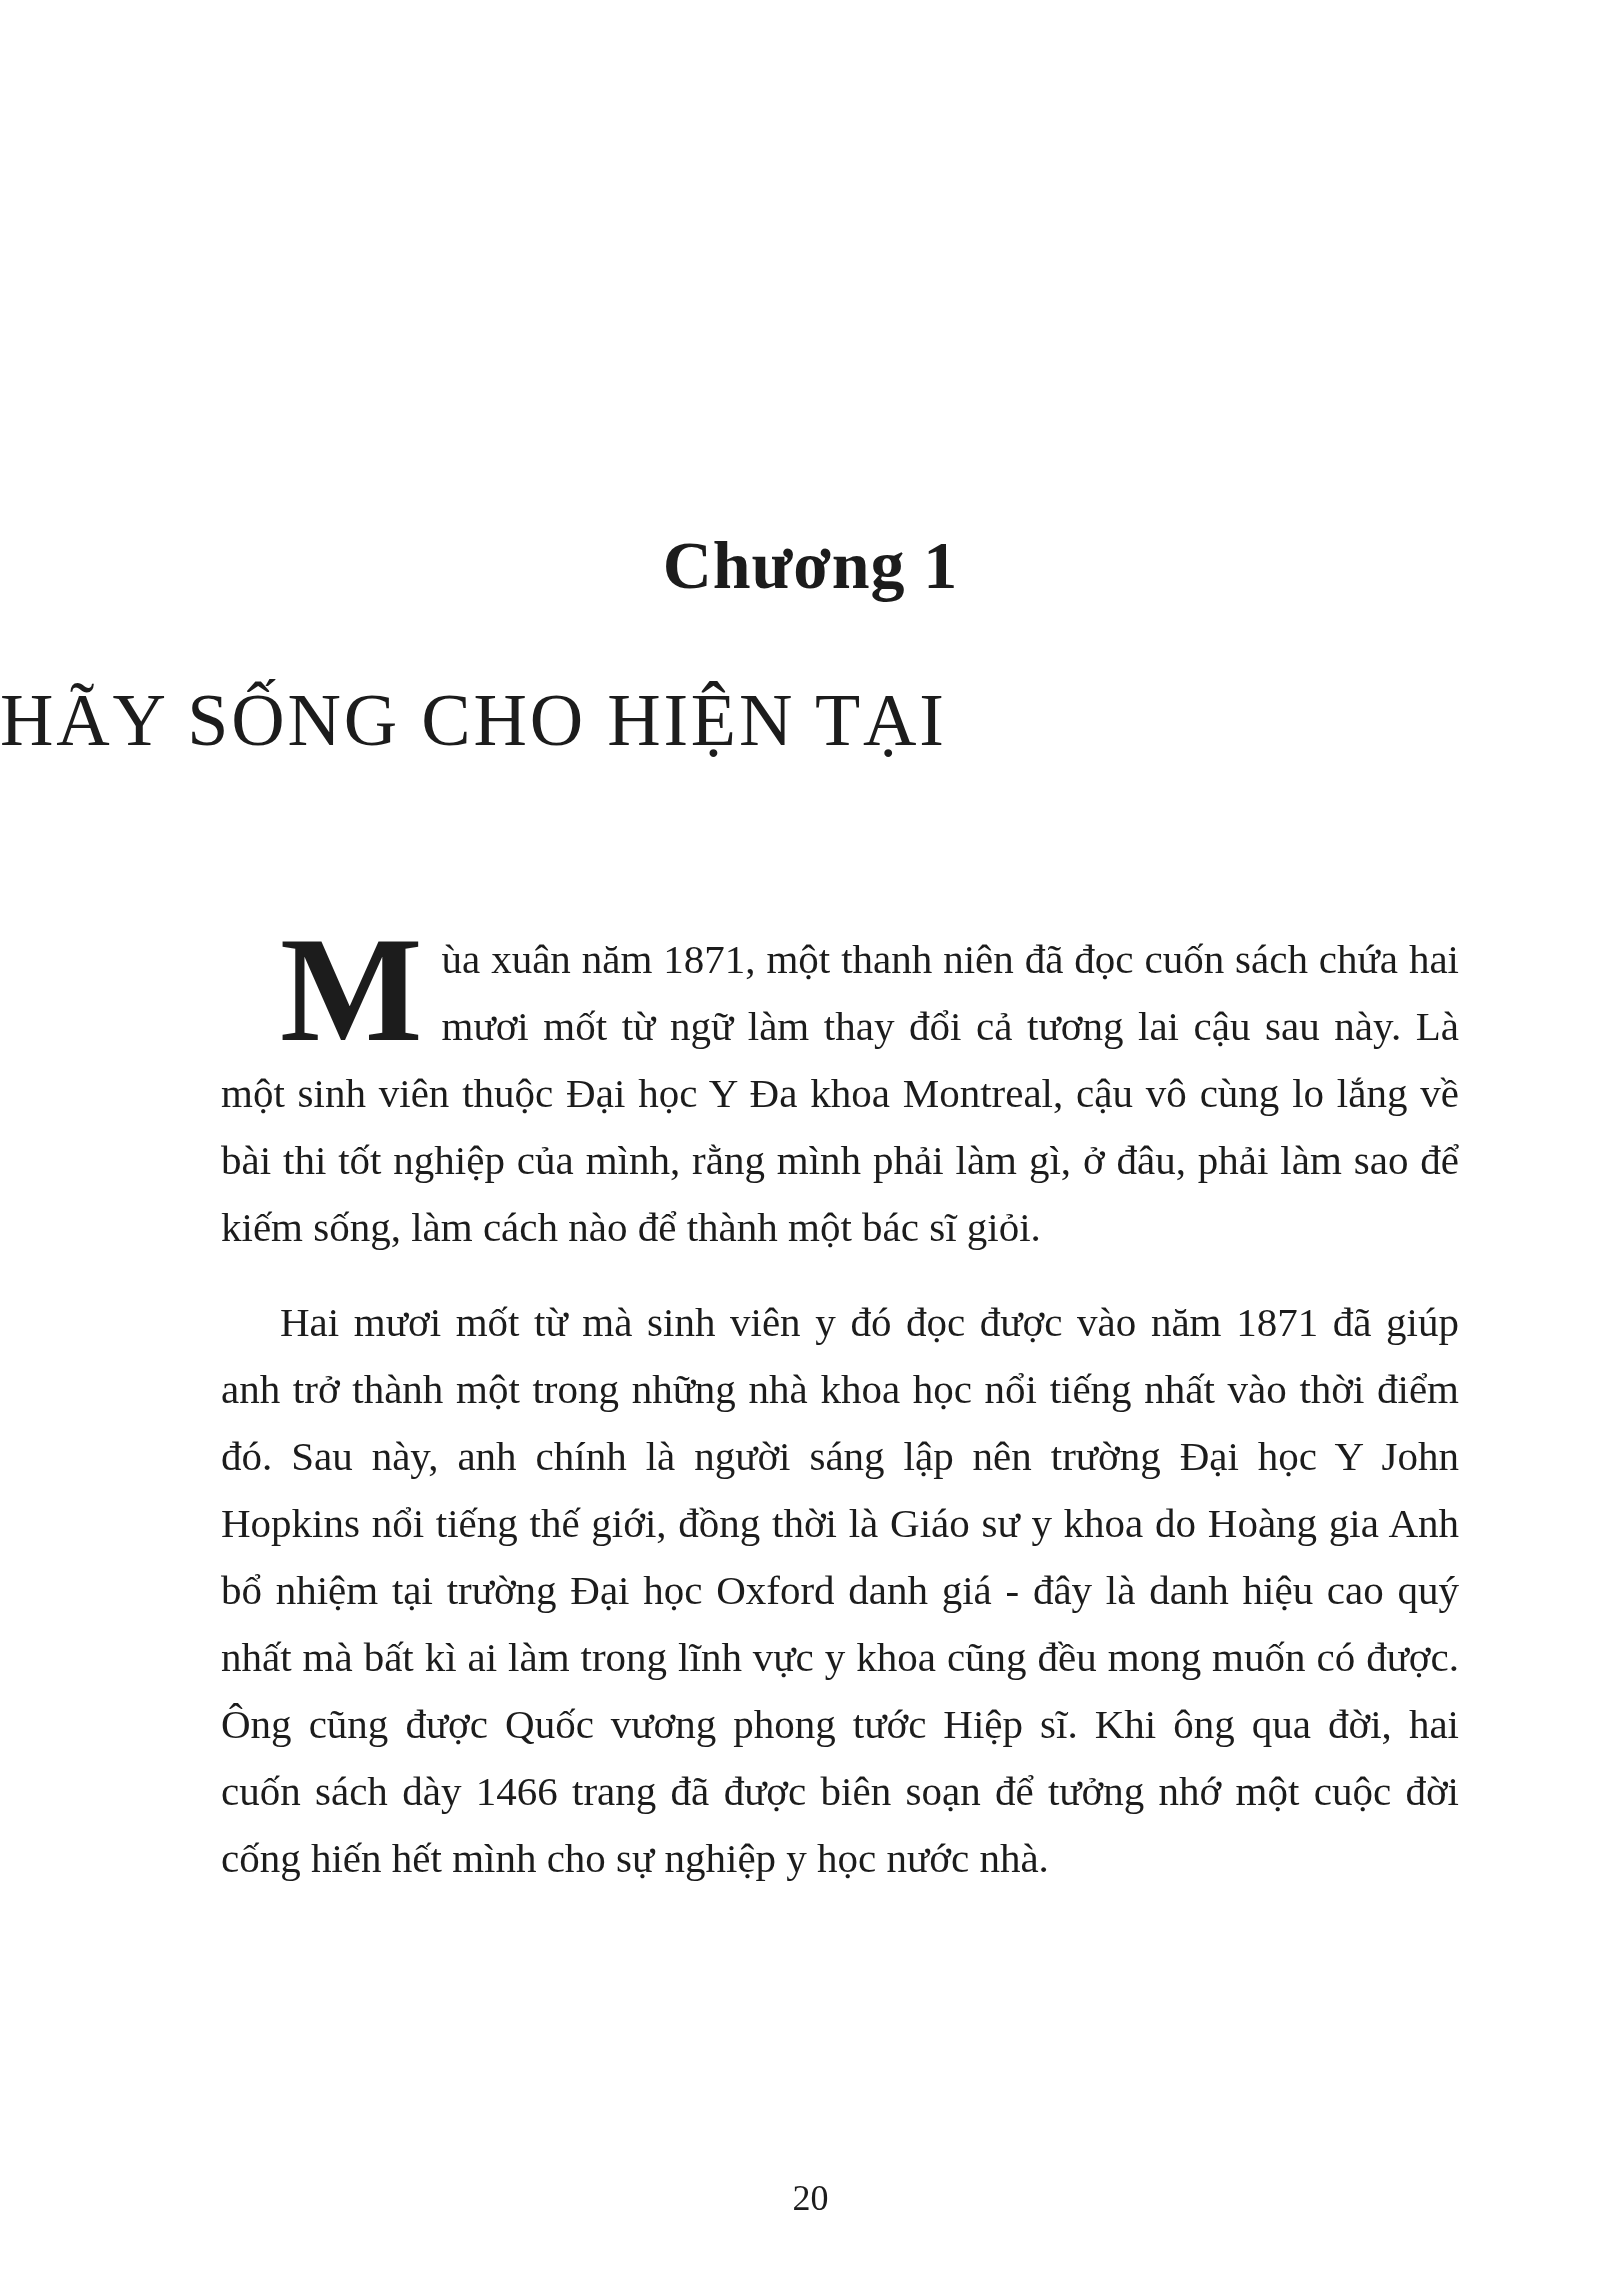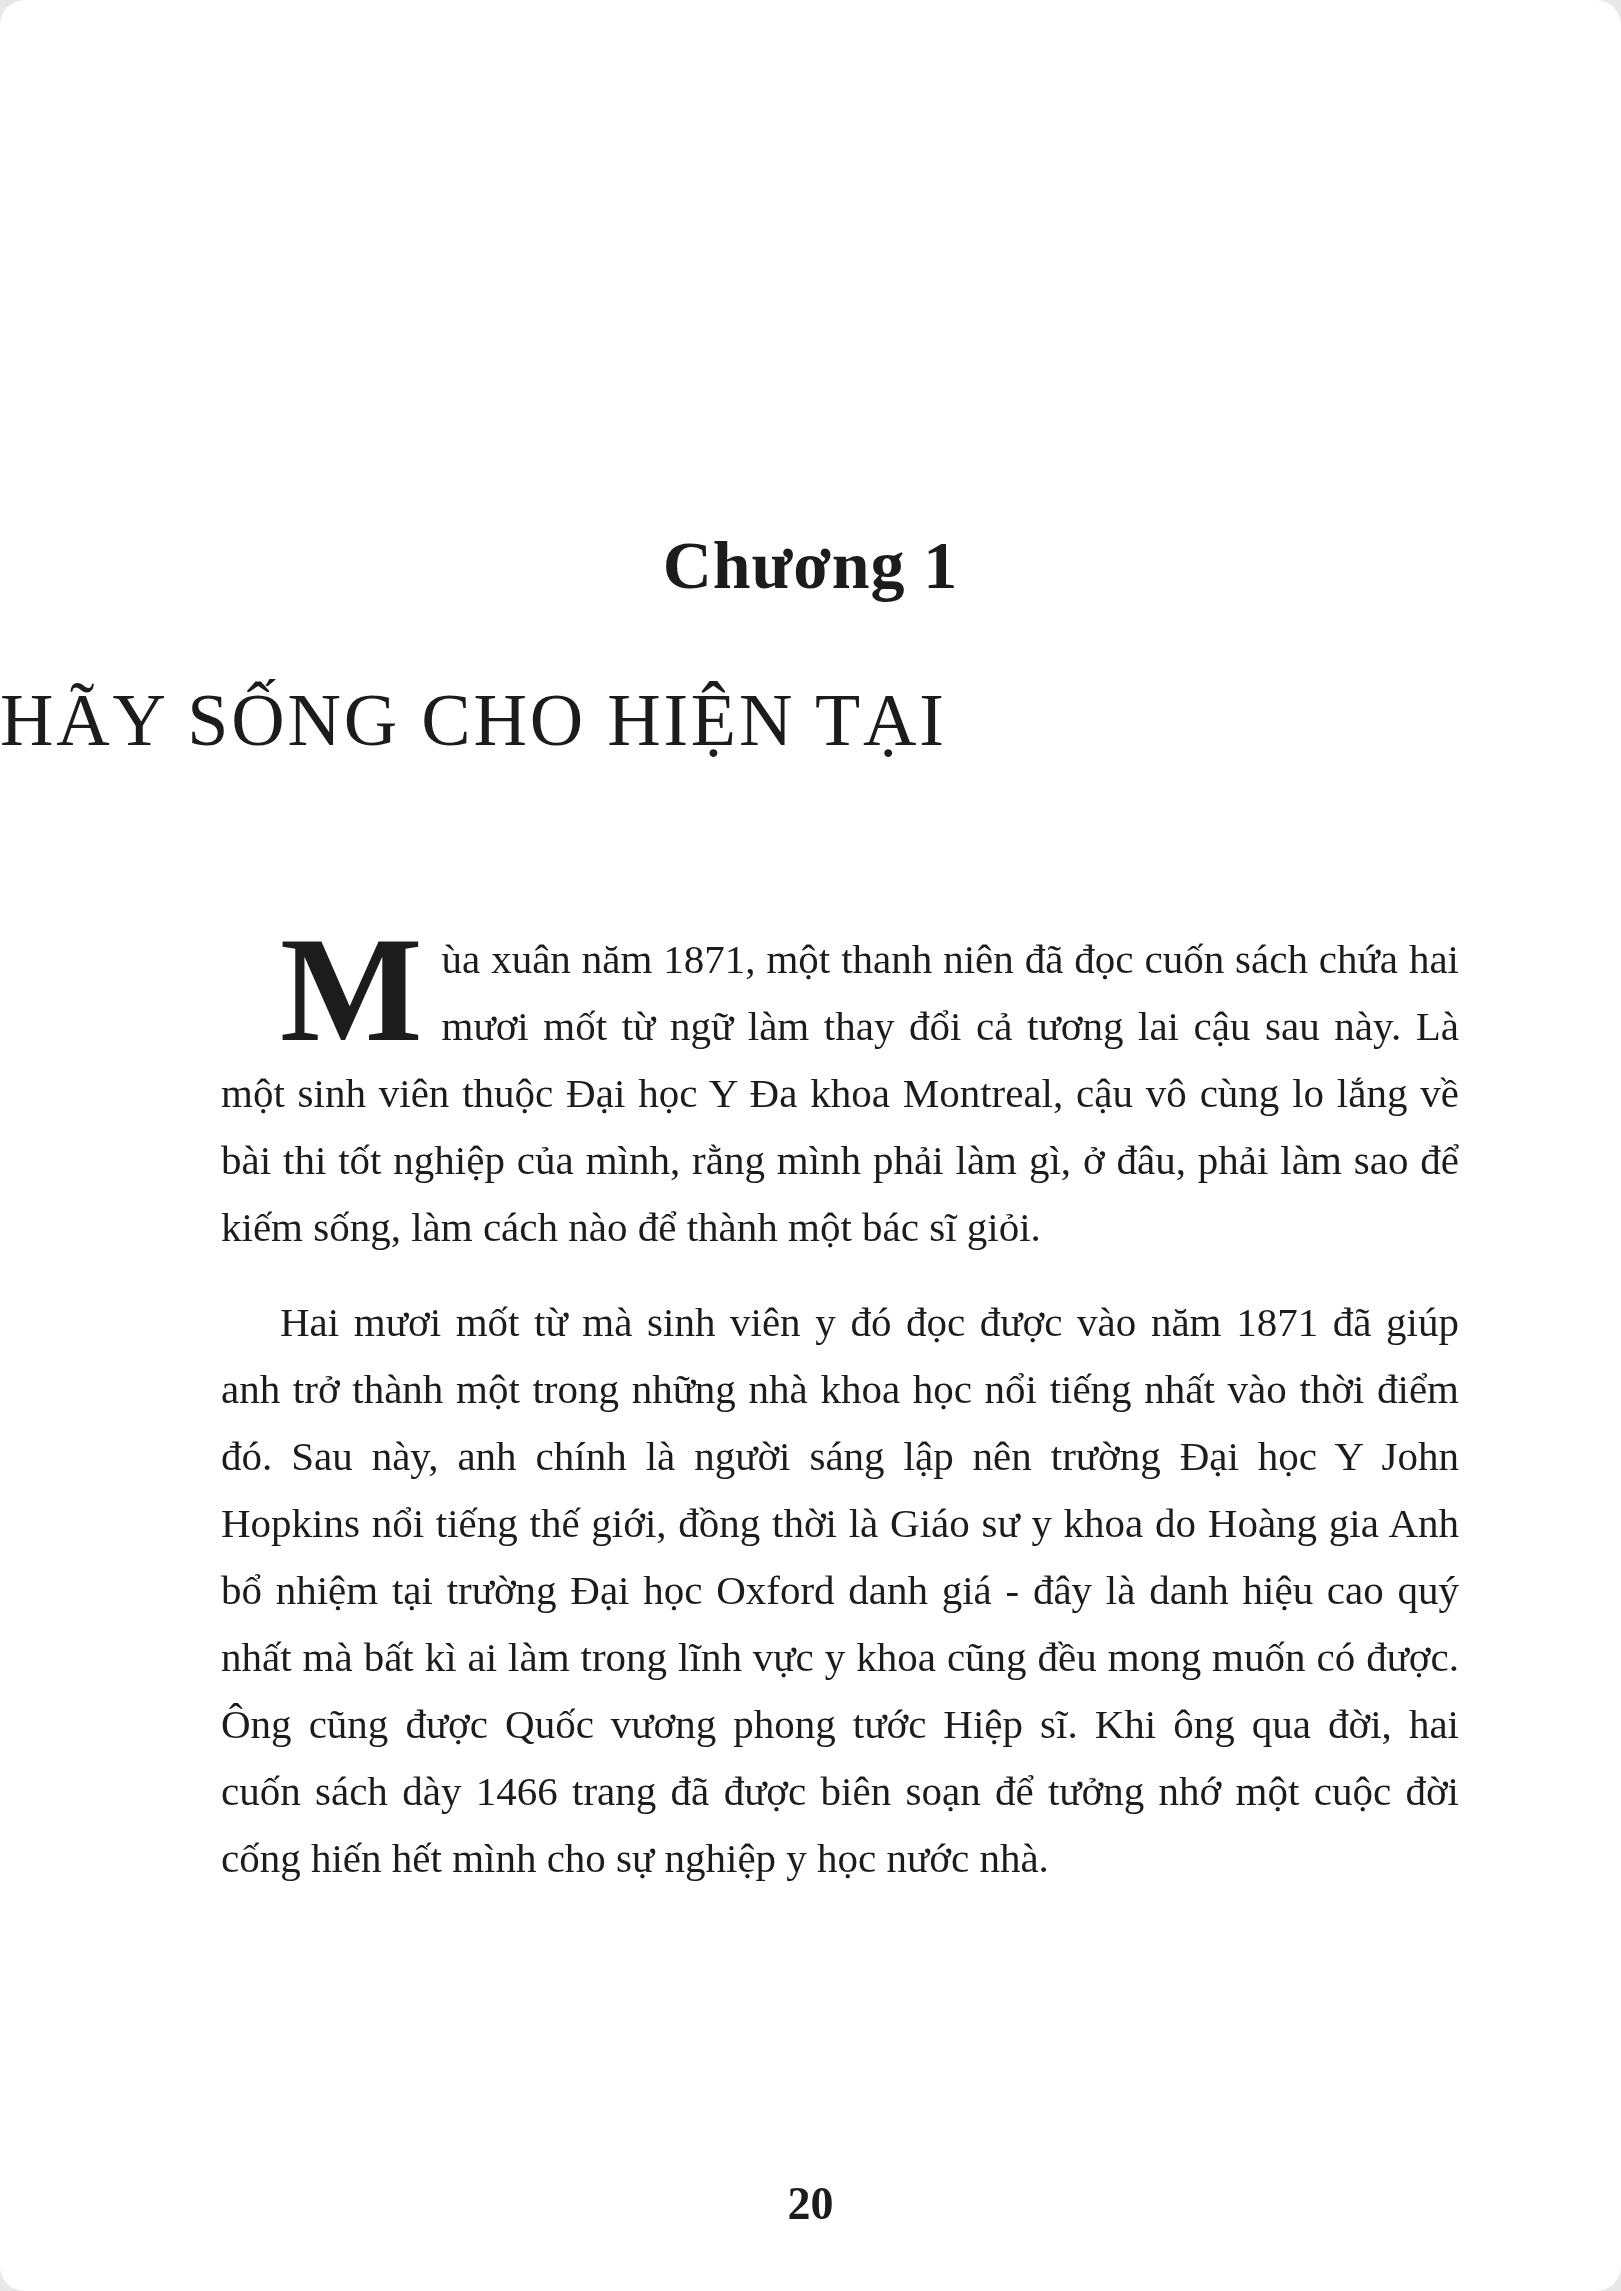--- a/index.html
+++ b/index.html
@@ -9,21 +9,20 @@
   }
   .page {
     position: relative;
     width: 1621px;
     height: 2291px;
     margin: 0 auto;
     background: #ffffff;
     color: #1c1c1c;
     font-family: "Liberation Serif", "DejaVu Serif", serif;
     overflow: hidden;
-    border-radius: 25px;
   }
   .chapter-label {
     position: absolute;
     top: 526px;
     left: 0;
     width: 100%;
     text-align: center;
     font-size: 68px;
     font-weight: bold;
     letter-spacing: 0.9px;
@@ -61,22 +60,21 @@
     line-height: 110px;
     font-weight: bold;
     margin: 7.6px 19px 0 59px;
   }
   .page-number {
     position: absolute;
     top: 2177px;
     left: 0;
     width: 100%;
     text-align: center;
-    font-size: 46px;
-    font-weight: bold;
+    font-size: 36px;
   }
 </style>
 </head>
 <body>
 
 <div class="page">
 
   <div class="chapter-label">Chương 1</div>
 
   <div class="chapter-title">HÃY SỐNG CHO HIỆN TẠI</div>

